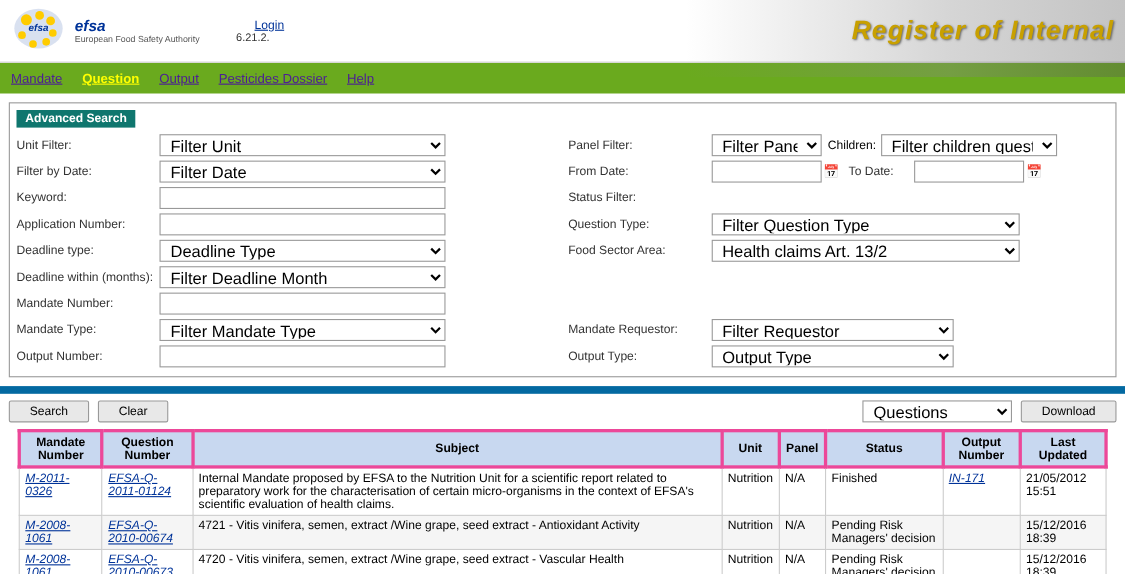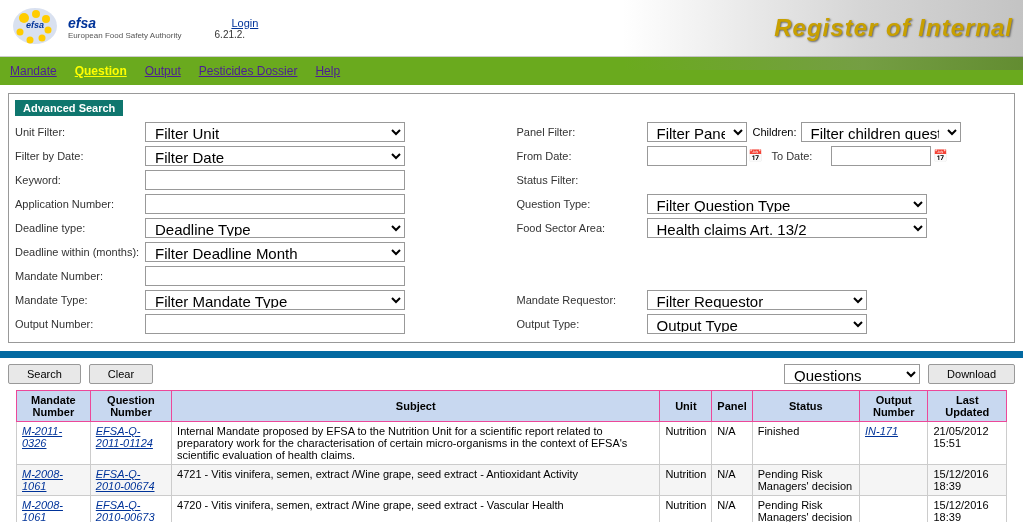--- a/index.html
+++ b/index.html
@@ -29,21 +29,21 @@
     .right-col { flex: 1; }
 
     
     .search-bar { display: flex; align-items: center; padding: 6px 8px; border-top: 7px solid #0369a1; gap: 8px; }
     .btn { font-size: 11px; padding: 3px 18px; border: 1px solid #999; background: #e8e8e8; cursor: pointer; border-radius: 2px; }
     .search-bar-right { margin-left: auto; display: flex; align-items: center; gap: 8px; }
     .download-btn { font-size: 11px; padding: 3px 18px; border: 1px solid #999; background: #e8e8e8; cursor: pointer; border-radius: 2px; }
 
     
     .results-table { width: 100%; border-collapse: collapse; margin: 0 8px; width: calc(100% - 16px); }
-    .results-table th { background: #c8d8f0; border: 1px solid #ec4899; padding: 3px 5px; font-size: 11px; text-align: center; font-weight: bold; }
+    .results-table th { background: #c8d8f0; border: 3px solid #ec4899; padding: 3px 5px; font-size: 11px; text-align: center; font-weight: bold; }
     .results-table td { border: 1px solid #ccc; padding: 3px 5px; font-size: 11px; vertical-align: top; }
     .results-table tr:nth-child(even) td { background: #f5f5f5; }
     .link-blue { color: #003399; text-decoration: underline; cursor: pointer; font-style: italic; }
 
     .table-wrap { margin: 0 8px; }
 
     .calendar-icon { font-size: 12px; cursor: pointer; color: #c00; }
 
     select.wide { width: 260px; }
     input.wide { width: 260px; }

